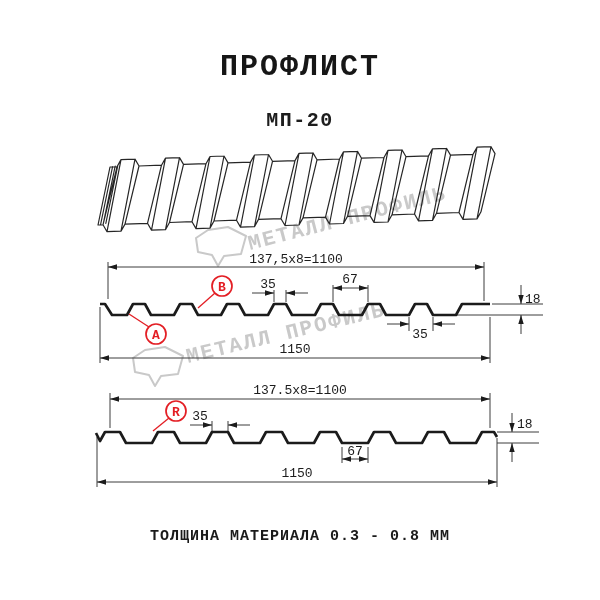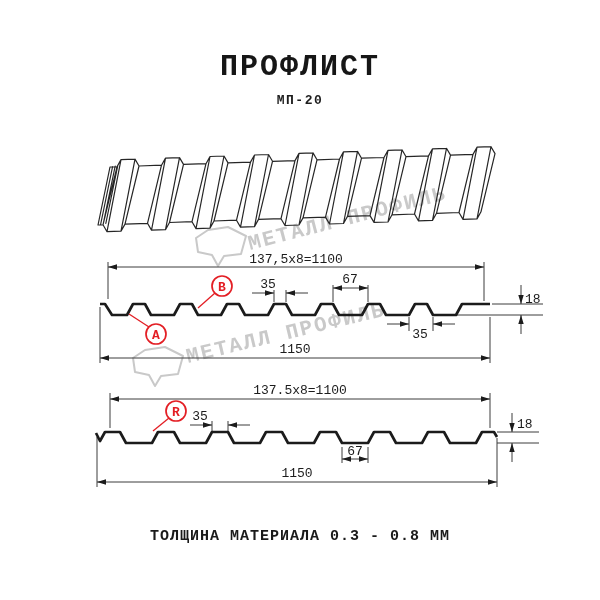--- a/index.html
+++ b/index.html
@@ -2,21 +2,21 @@
 <html><head>
 <meta charset="utf-8">
 <style>
   html,body{margin:0;padding:0;background:#fff;}
   #canvas{
     position:relative;width:600px;height:600px;background:#ffffff;overflow:hidden;
     font-family:Liberation Mono, monospace;
   }
   .title-block{position:absolute;top:50px;left:0;width:600px;text-align:center;}
   .title{font-size:30px;font-weight:700;letter-spacing:2px;color:#161616;}
-  .subtitle{margin-top:9px;font-size:13px;font-weight:600;letter-spacing:1.5px;color:#1d1d1d;}
+  .subtitle{margin-top:25px;font-size:20px;font-weight:600;letter-spacing:1.5px;color:#1d1d1d;}
   .footer-note{
     position:absolute;top:528px;left:0;width:600px;text-align:center;
     font-size:15px;font-weight:600;letter-spacing:1px;color:#1a1a1a;
   }
   svg{position:absolute;top:0;left:0;}
   .dimtext{font-size:13px;fill:#1c1c1c;}
   .marker-letter{font-size:13px;font-weight:700;}
   .wm-text{font-size:21px;font-weight:700;letter-spacing:2px;}
 </style>
 </head>

